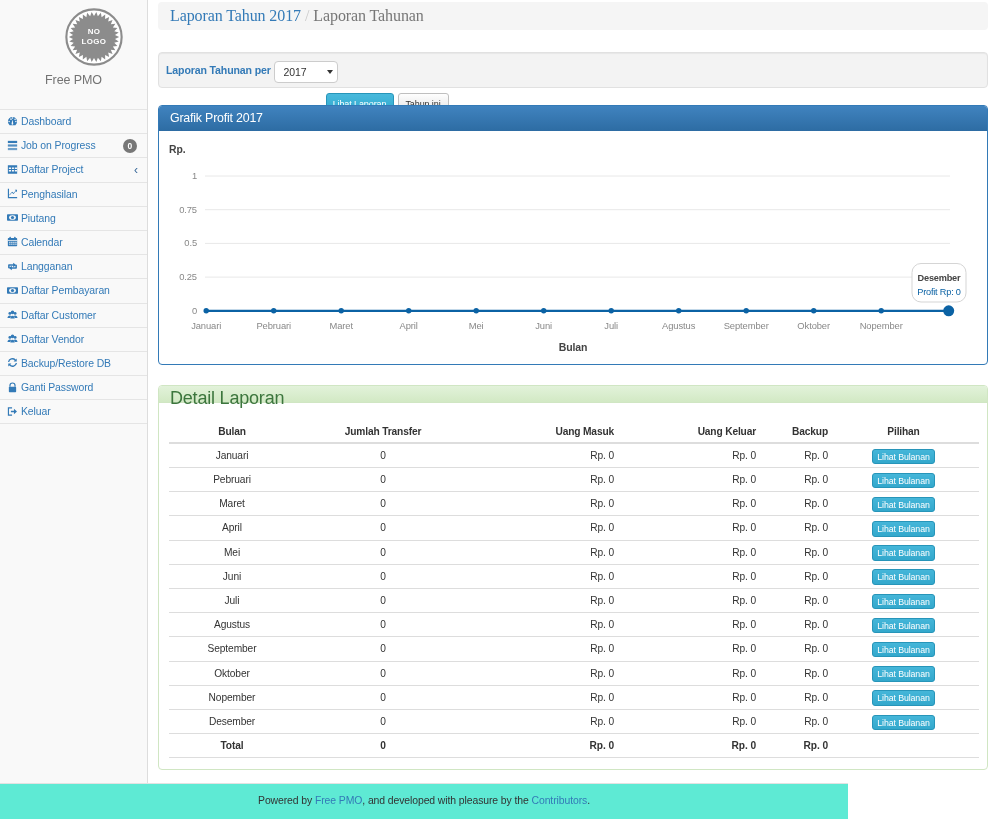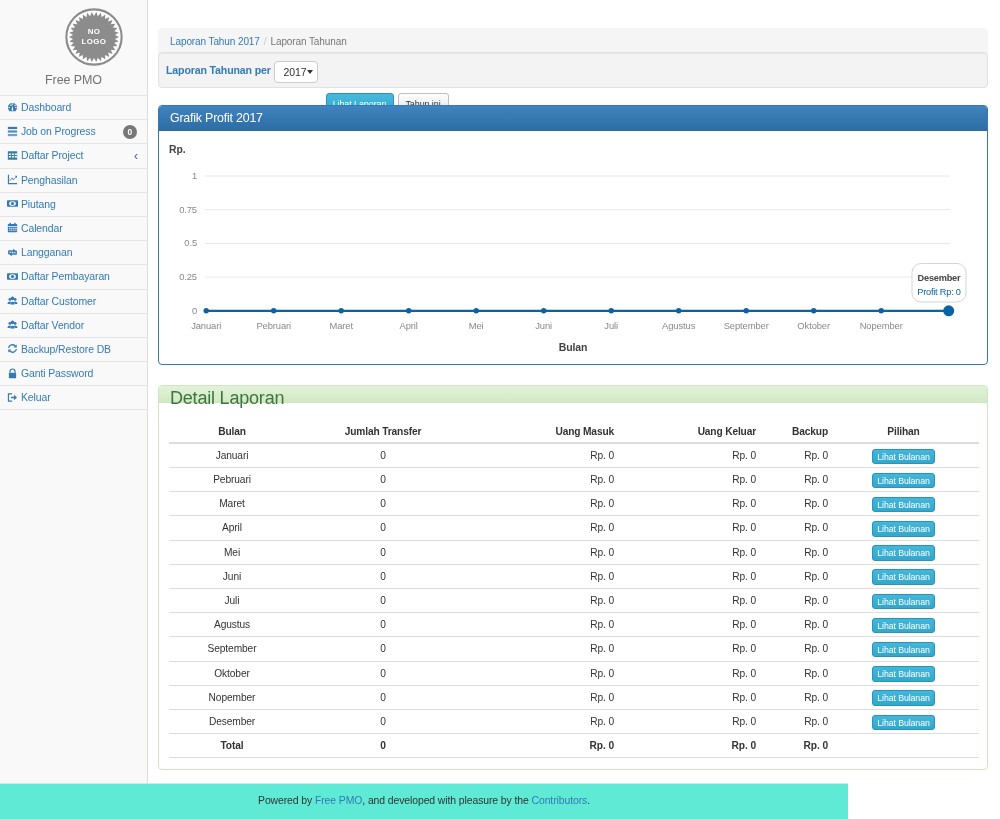--- a/index.html
+++ b/index.html
@@ -4,36 +4,36 @@
 <title>Laporan Tahunan</title>
 <style>
 * { margin:0; padding:0; box-sizing:border-box; }
 html,body { width:1000px; height:819px; background:#fff; font-family:"Liberation Sans", sans-serif; font-size:10.2px; letter-spacing:-0.1px; color:#333; overflow:hidden; }
 a { text-decoration:none; }
 
 
 #sidebar { position:absolute; left:0; top:0; width:148px; height:783px; background:#f9f9f9; border-right:1px solid #ddd; }
 #logoWrap { text-align:center; padding-top:8px; height:66px;margin-left:40px; }
 #freepmo { color:#737373; font-size:12.5px; text-align:center; height:28px; line-height:28px; }
-#menu { list-style:none; margin-top:1px; border-top:1px solid #e5e5e5; }
+#menu { list-style:none; margin-top:15px; border-top:1px solid #e5e5e5; }
 #menu li { position:relative; height:24.2px; line-height:24px; border-bottom:1px solid #e5e5e5; padding-left:7px; white-space:nowrap; }
 #menu li a { color:#337ab7; font-size:10.45px; }
 #menu li svg { vertical-align:-1.5px; margin-right:3px; }
 .badge0 { position:absolute; right:10px; top:4.8px; width:14.5px; height:14.5px; background:#777; border-radius:50%; color:#fff; font-size:8.5px; font-weight:bold; text-align:center; line-height:14.5px; letter-spacing:0; }
 .chev { position:absolute; right:9px; top:0; color:#39699a; font-size:12px; }
 
 
 #main { position:absolute; left:148px; top:0; width:852px; height:783px; background:#fff; }
-#breadcrumb { position:absolute; left:10px; top:28px; width:830px; height:28px; background:#f5f5f5; border-radius:4px; line-height:28px; padding-left:12px; color:#777; font-size:10px; }
+#breadcrumb { position:absolute; left:10px; top:2px; width:830px; height:28px; background:#f5f5f5; border-radius:4px; line-height:28px; padding-left:12px; color:#777; font-size:16px;font-family:Liberation Serif, serif; }
 #breadcrumb a { color:#337ab7; }
 #breadcrumb .sep { color:#ccc; padding:0 4px; }
 
 #well { position:absolute; left:10px; top:52px; width:830px; height:36px; background:#f3f3f3; border:1px solid #e1e1e1; border-radius:4px; box-shadow:inset 0 1px 1px rgba(0,0,0,.05); }
 #well .lbl { position:absolute; left:7px; top:0; line-height:34px; font-weight:bold; color:#337ab7; font-size:10.6px; letter-spacing:-0.15px; }
-#sel { position:absolute; left:114.5px; top:7.5px; width:44px; height:22px; background:#fff; border:1px solid #ccc; border-radius:4px; font-size:10.5px; color:#333; padding-left:9px; line-height:20px; }
+#sel { position:absolute; left:114.5px; top:7.5px; width:64px; height:22px; background:#fff; border:1px solid #ccc; border-radius:4px; font-size:10.5px; color:#333; padding-left:9px; line-height:20px; }
 #sel .caret { position:absolute; right:4px; top:8px; width:0; height:0; border-left:3.5px solid transparent; border-right:3.5px solid transparent; border-top:4px solid #333; }
 .btn { position:absolute; top:7.5px; height:22px; border-radius:3px; font-size:9px; text-align:center; line-height:20px; white-space:nowrap;margin-top:32px; }
 #btnLihat { left:166.5px; width:68px; background:linear-gradient(#48b9dc,#2fa8cd); border:1px solid #2795b9; color:#fff; }
 #btnTahun { left:238.5px; width:51px; background:linear-gradient(#fefefe,#e2e2e2); border:1px solid #bfbfbf; color:#333; }
 
 
 #chartPanel { position:absolute; left:10px; top:105px; width:830px; height:260px; background:#fff; border:1px solid #337ab7; border-radius:4px; }
 #chartPanel .hd { height:25px; background:linear-gradient(#4083bf,#2d6ca3); color:#fff; border-radius:3px 3px 0 0; line-height:25px; padding-left:11px; font-size:12.4px; letter-spacing:-0.2px; }
 #chartPanel svg { position:absolute; left:0; top:25px; }
 

